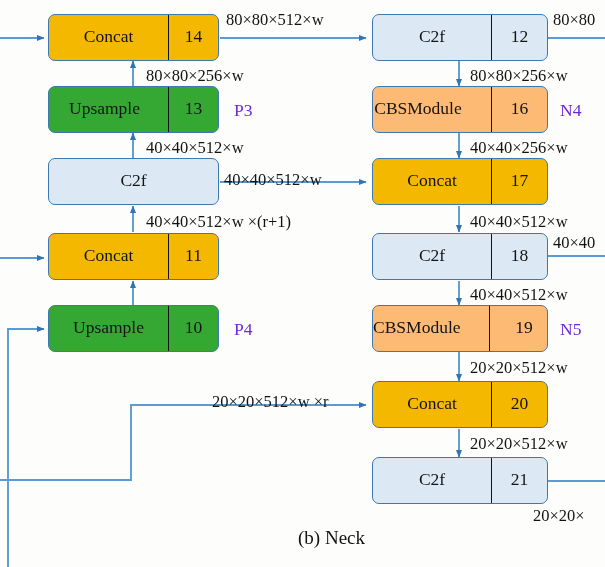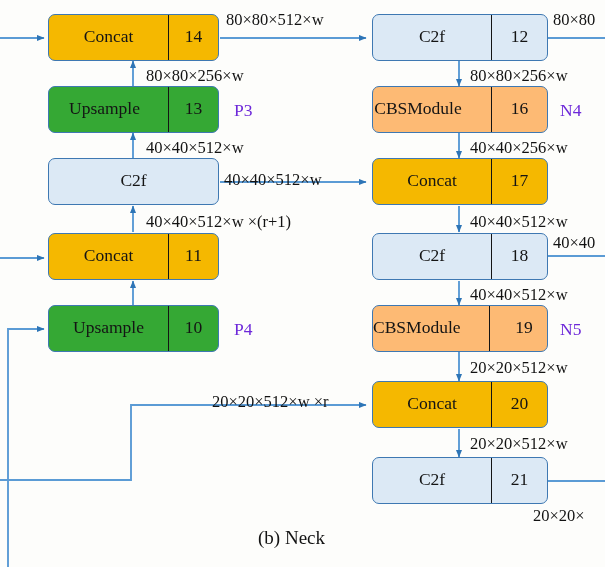--- a/index.html
+++ b/index.html
@@ -55,20 +55,21 @@
     color:#6d28d9;
     white-space:nowrap;
     line-height:1;
   }
   .caption{
     position:absolute;
     font-size:19px;
     color:#121212;
     white-space:nowrap;
     line-height:1;
+    margin-left:40px;
   }
 </style>
 </head>
 <body>
 
 <div id="stage">
 
   <svg class="wires" viewBox="0 0 605 567">
     <defs>
       <marker id="ah" markerWidth="9" markerHeight="9" refX="7.4" refY="3.2" orient="auto" markerUnits="userSpaceOnUse">

